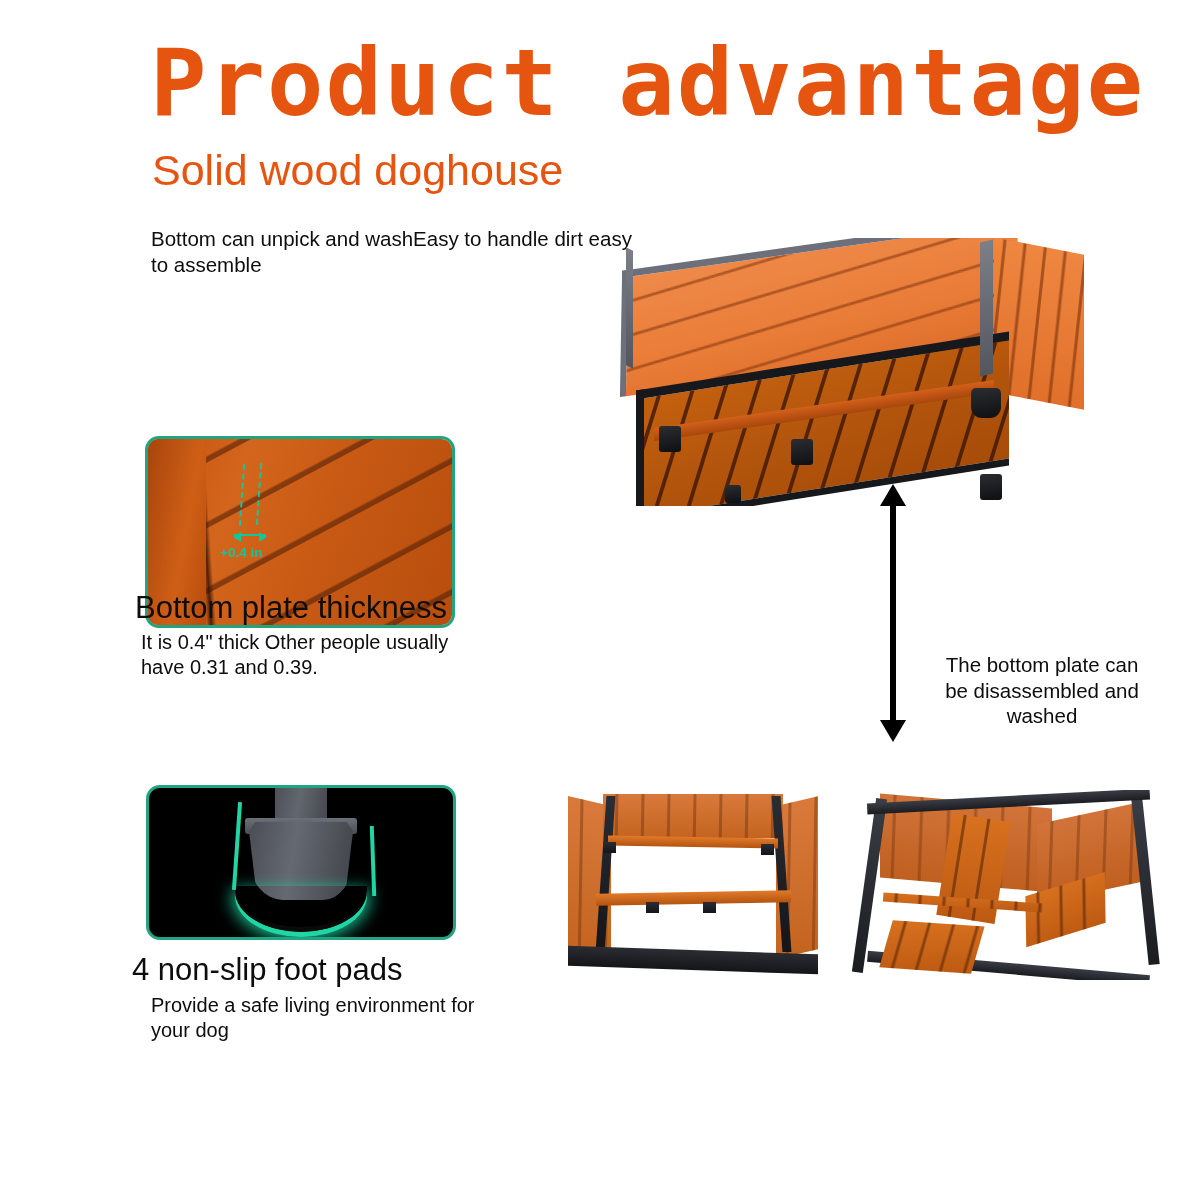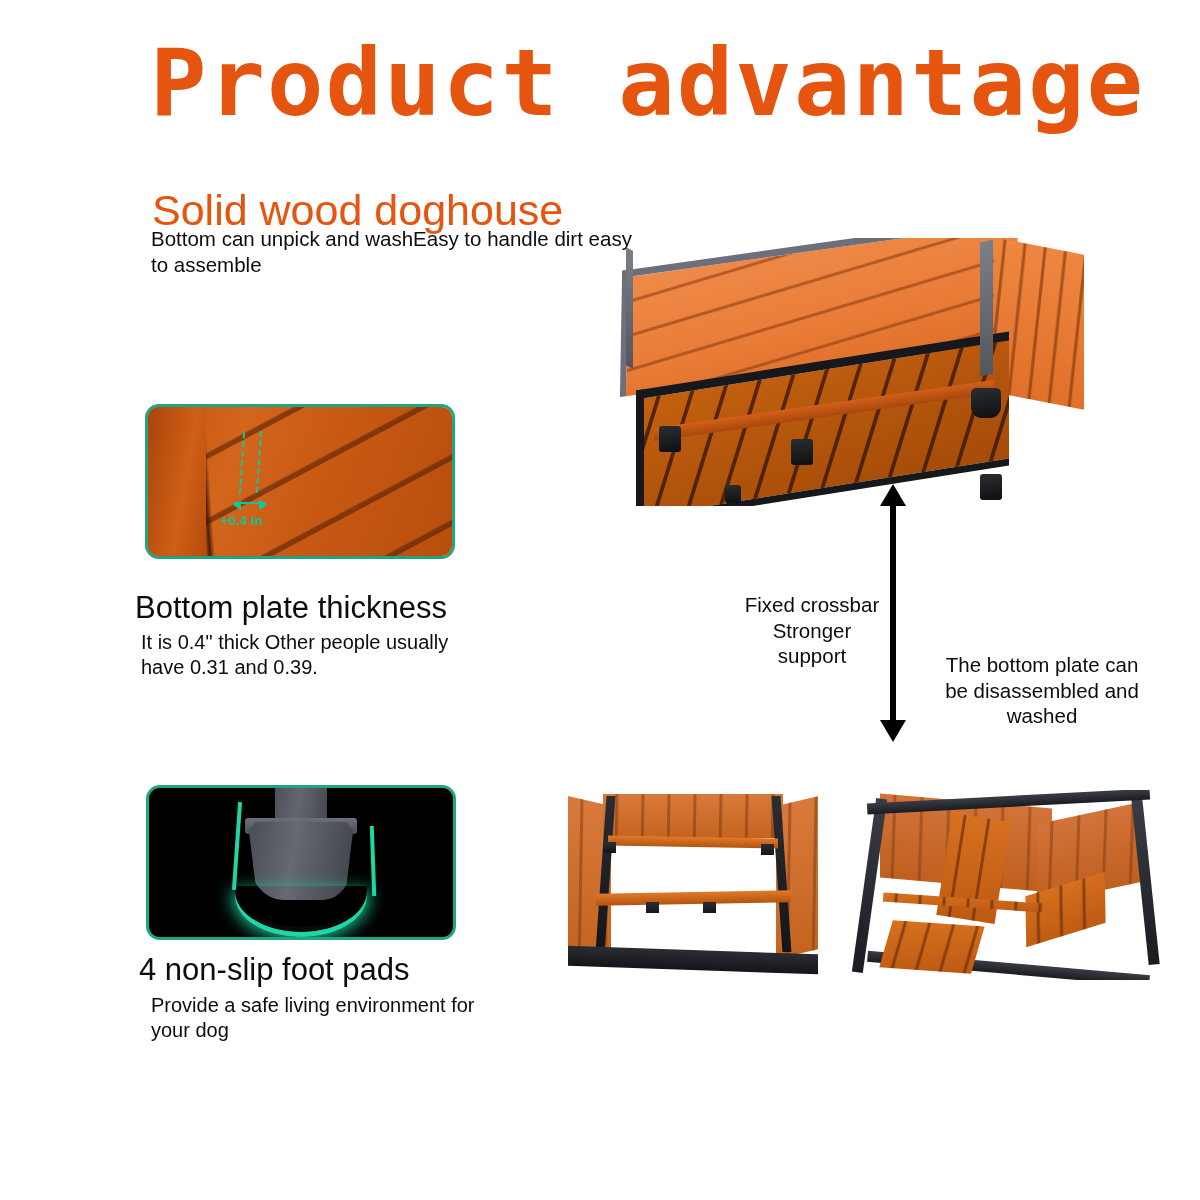--- a/index.html
+++ b/index.html
@@ -17,47 +17,47 @@
     position:absolute; left:150px; top:38px;
     font-size:92px; line-height:1.0;
     font-weight:700; letter-spacing:2px;
     font-family:"DejaVu Sans Mono", monospace;
     color:#E6550F; white-space:nowrap;
     transform:scaleX(1.02); transform-origin:left top;
   }
   .sub-title{
     position:absolute; left:152px; top:148px;
     font-size:43px; line-height:1.05; font-weight:400;
-    color:#E6550F; white-space:nowrap;margin-top:40px;
+    color:#E6550F; white-space:nowrap;
   }
   .intro{
     position:absolute; left:151px; top:226px; width:490px;
     font-size:20.5px; line-height:1.28; color:#0d0d0d;
   }
 
   
   .card-frame{
     position:absolute;
     border:3px solid #1FA582;
     border-radius:14px;
     overflow:hidden;
   }
-  #card-thickness{ left:145px; top:404px; width:310px; height:155px;text-decoration:underline; }
+  #card-thickness{ left:145px; top:436px; width:310px; height:192px;text-decoration:underline; }
   #card-footpad { left:146px; top:785px; width:310px; height:155px; background:#000; }
 
   .card-heading{
     position:absolute; font-size:31px; font-weight:400;
     color:#0d0d0d; white-space:nowrap;
   }
   .card-body{
     position:absolute; font-size:20px; line-height:1.26; color:#0d0d0d;
   }
   #head-thickness{ left:135px; top:590px; }
   #body-thickness{ left:141px; top:630px; width:330px; }
-  #head-footpad { left:139px; top:952px; }
+  #head-footpad { left:132px; top:952px; }
   #body-footpad { left:142px; top:993px; width:340px;margin-left:9px; }
 
   
   .wood-diag{
     position:absolute; inset:0;
     background:
       repeating-linear-gradient(-28deg,
         rgba(0,0,0,0.00) 0px, rgba(0,0,0,0.00) 26px,
         rgba(60,20,4,0.50) 27px, rgba(90,35,8,0.62) 31px,
         rgba(0,0,0,0.00) 33px, rgba(0,0,0,0.00) 58px),
@@ -234,22 +234,20 @@
     <div class="dh-foot round" style="left:76%;top:56%;"></div>
     <div class="dh-foot" style="left:78%;top:88%;"></div>
     <div class="dh-foot" style="left:24%;top:92%;width:16px;height:18px;"></div>
   </div>
 
   <div id="assembly-arrow">
     <div class="arrow-head up"></div>
     <div class="arrow-shaft"></div>
     <div class="arrow-head down"></div>
   </div>
-  <div class="note" id="note-crossbar" style="white-space:pre-line">Fixed crossbar
-Stronger support</div>
   <div class="note" id="note-bottom" style="white-space:pre-line">The bottom plate can
 be disassembled and washed</div>
 
   <div class="card-frame" id="card-thickness">
     <div class="wood-diag"></div>
     <div class="wood-left-edge"></div>
     <div class="dash-line" style="left:93px;top:25px;height:62px;transform:rotate(4deg);"></div>
     <div class="dash-line" style="left:110px;top:24px;height:62px;transform:rotate(4deg);"></div>
     <div class="meas-arrow" style="left:86px;top:95px;width:32px;"></div>
     <div class="meas-label" style="left:72px;top:106px;">+0.4 in</div>

